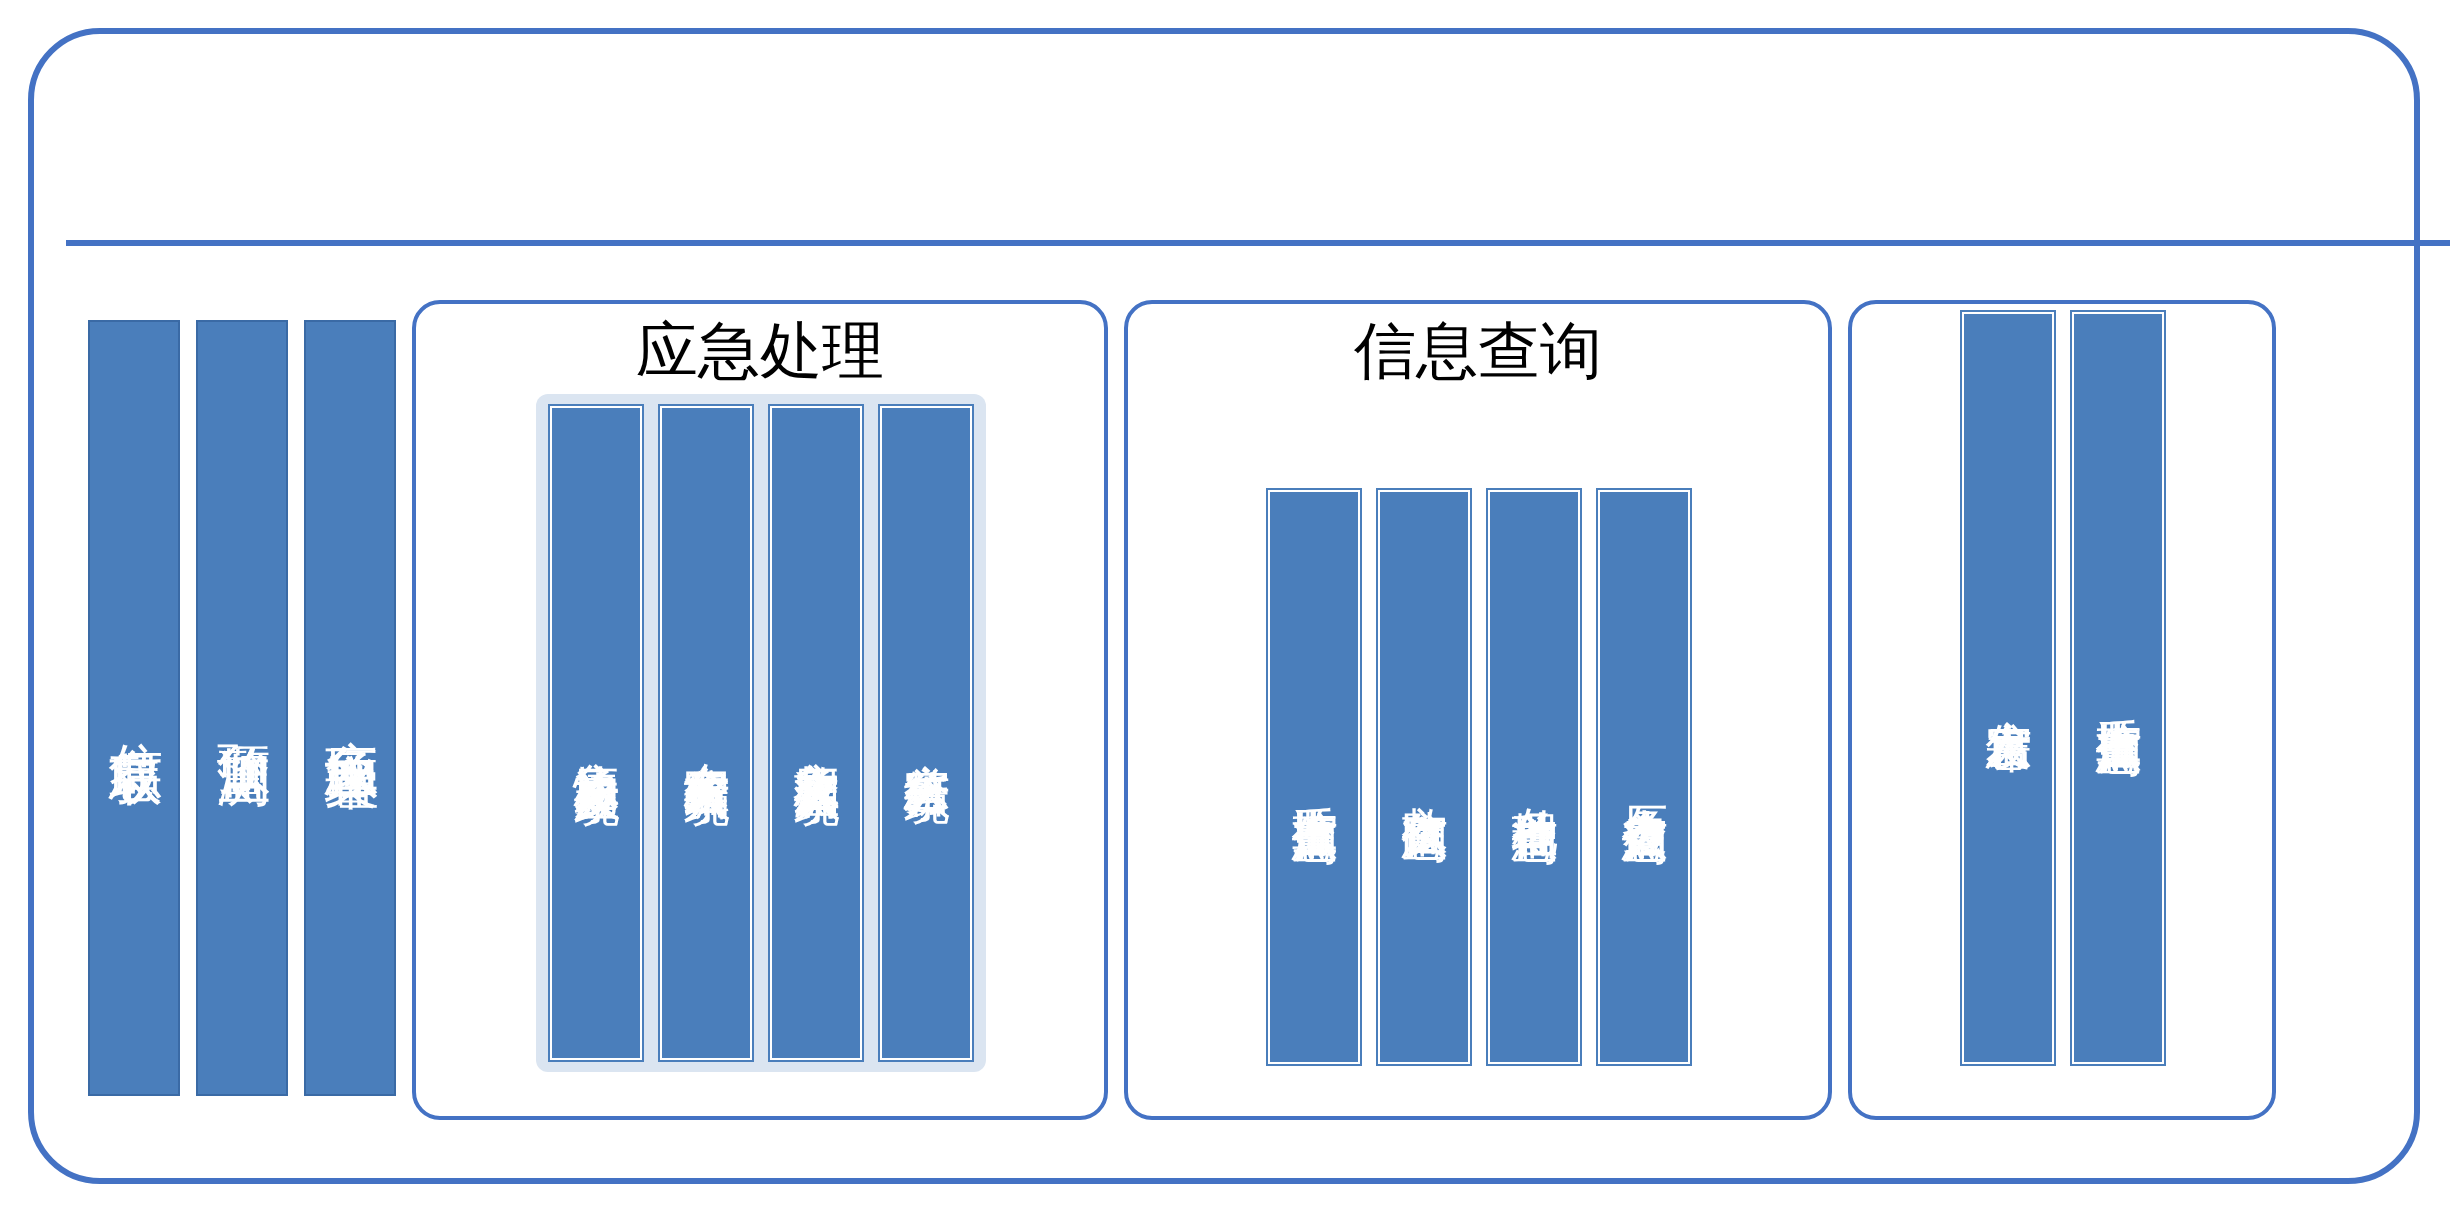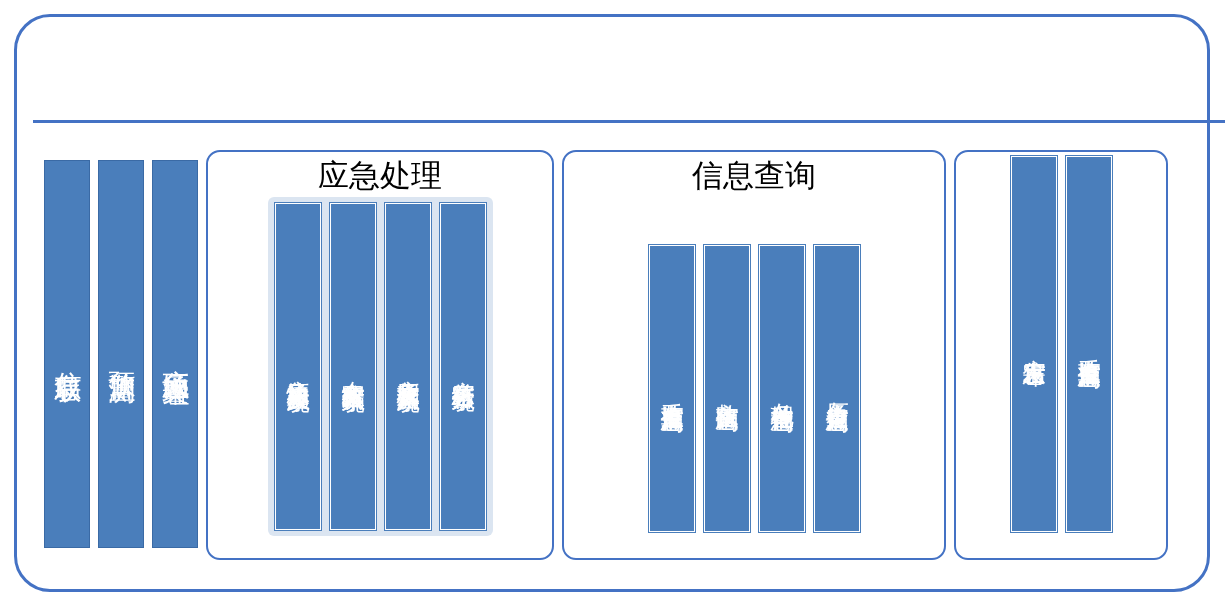--- a/index.html
+++ b/index.html
@@ -123,21 +123,21 @@
     text-orientation: upright;
     font-size: 23px;
     line-height: 1.16;
     letter-spacing: 1px;
     text-align: center;
     font-family: "Liberation Serif", serif;
   }
 
   
   .group-emergency { width: 348px; }
-  .group-query { width: 384px; gap: 44px; }
+  .group-query { width: 354px; gap: 44px; }
   .group-publish { width: 214px; }
 </style>
 </head>
 <body>
 
 <div class="canvas">
 
   <div class="outer-frame">
     <div class="frame-divider"></div>
   </div>

